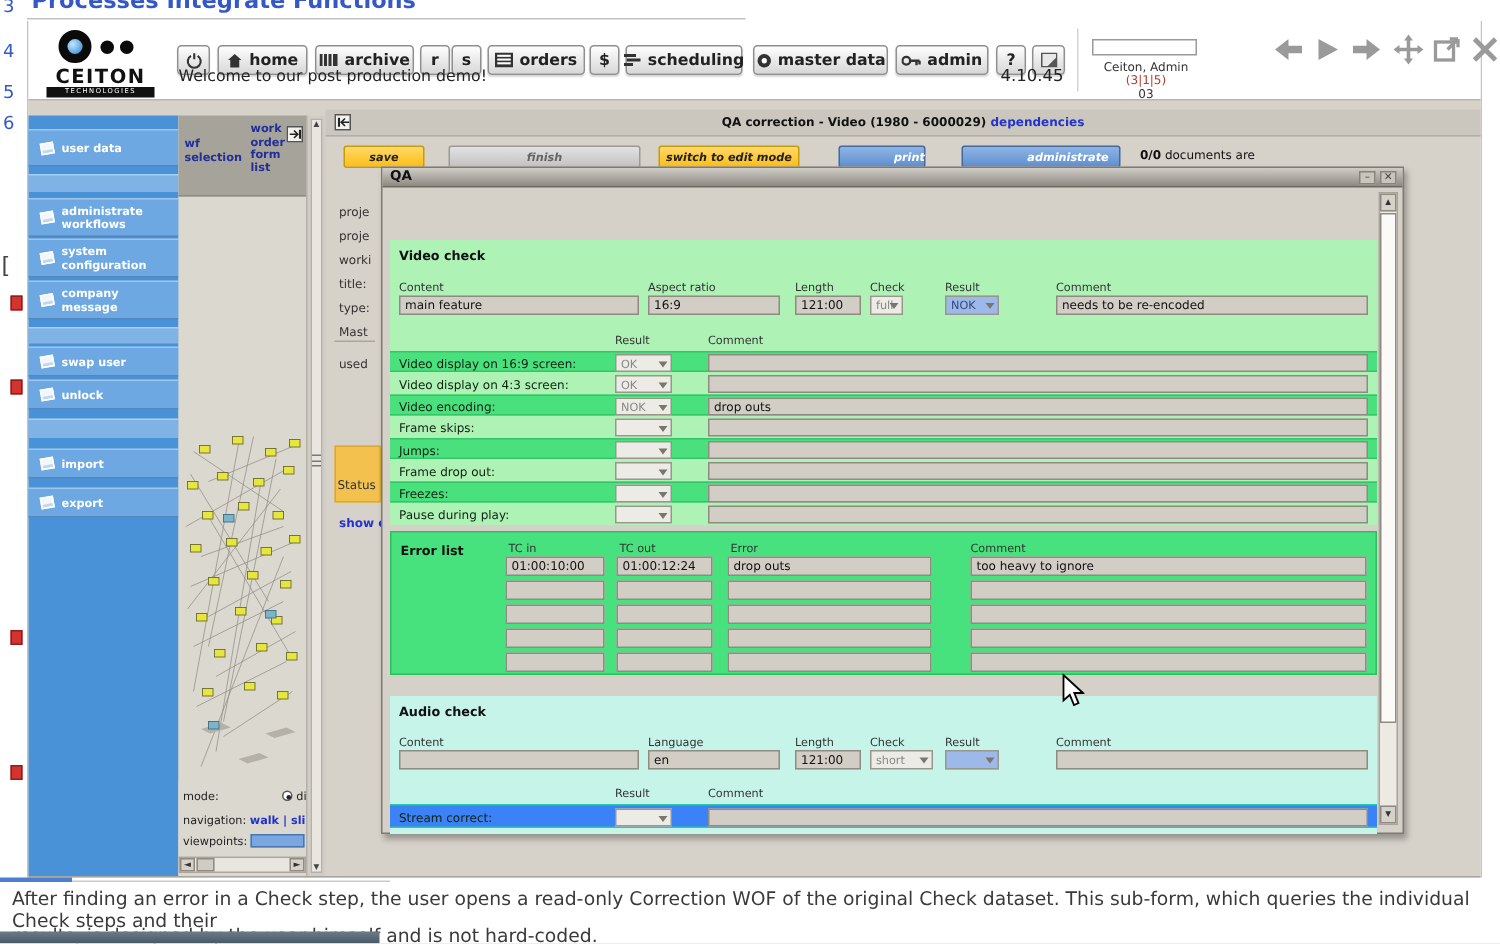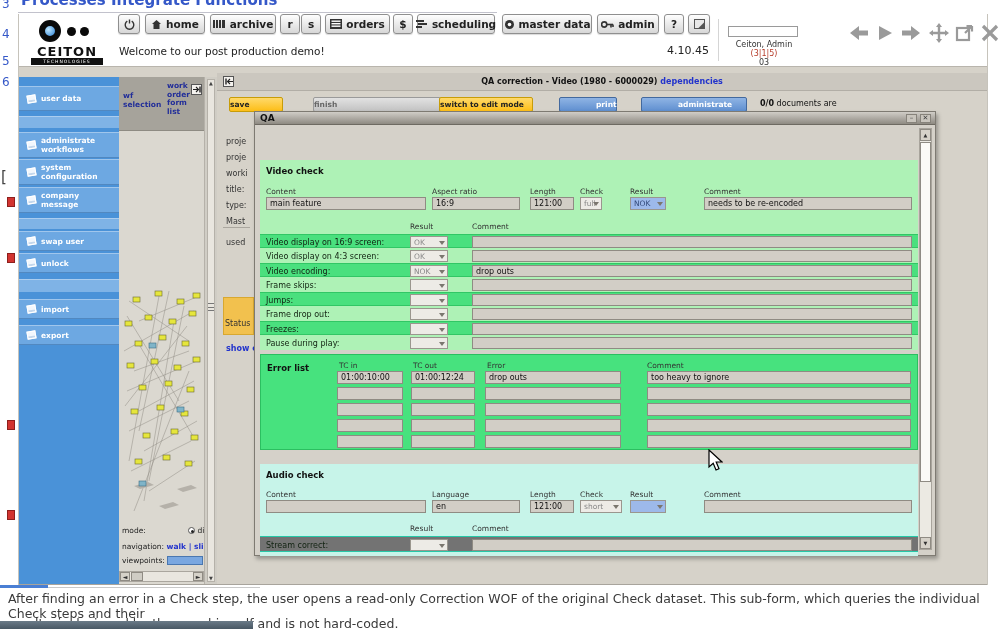--- a/index.html
+++ b/index.html
@@ -19,21 +19,21 @@
   .app-body { position:absolute; left:0; top:52px; width:100%; height:519px; background:#d6d2c9; border-top:1px solid #b9b5ad; border-bottom:1px solid #a8a49c; }
 
   
   .logo { position:absolute; left:8px; top:4px; width:80px; }
   .logo-ring { position:absolute; left:12px; top:2px; width:22px; height:22px; border-radius:50%; border:6px solid #0a0a0a; background:radial-gradient(circle at 35% 35%, #bfe8ff, #2a7fd4); }
   .logo-dot { position:absolute; top:9px; width:9px; height:9px; border-radius:50%; background:#0a0a0a; }
   .logo-title { position:absolute; left:0; top:26px; width:80px; text-align:center; font-size:13px; font-weight:bold; letter-spacing:1px; color:#111; }
   .logo-sub { position:absolute; left:4px; top:40px; width:72px; height:7px; background:#111; color:#fff; font-size:4.5px; text-align:center; line-height:7px; letter-spacing:1px; }
 
   
-  .toolbar { position:absolute; left:99px; top:0; display:flex; align-items:flex-end; }
+  .toolbar { position:absolute; left:99px; top:16px; display:flex; align-items:flex-end; }
   .tbtn { height:20px; border:1px solid #8f8f8f; border-radius:3px; background:linear-gradient(#fefefe,#d7d7d7); display:flex; align-items:center; justify-content:center; gap:4px; font-size:10.5px; font-weight:bold; color:#222; box-shadow:0 1px 1px rgba(0,0,0,.15); }
   .tlabel { white-space:nowrap; }
   .ticon { display:flex; align-items:center; }
   .welcome { position:absolute; left:100px; top:31px; font-size:10.5px; color:#222; }
   .version { position:absolute; left:648px; top:30px; font-size:11px; color:#222; }
   .hdr-divider { position:absolute; left:699px; top:5px; height:42px; border-left:1px solid #d5d5d5; }
   .user-box { position:absolute; left:709px; top:12px; width:70px; height:11px; border:1px solid #9a9a9a; background:#fff; font-size:8px; }
   .user-name { position:absolute; left:700px; top:26px; width:90px; text-align:center; font-size:8px; color:#333; }
   .user-stats { position:absolute; left:700px; top:35px; width:90px; text-align:center; font-size:8px; color:#b63c2a; }
   .user-code { position:absolute; left:700px; top:44px; width:90px; text-align:center; font-size:8px; color:#333; }
@@ -66,23 +66,23 @@
   .ms-track { position:absolute; left:2px; top:2px; width:8px; bottom:2px; background:#e9e6df; border:1px solid #b5b1a9; }
   .ms-arrow { position:absolute; left:2px; width:8px; text-align:center; font-size:5px; color:#444; }
   .ms-grip { position:absolute; left:3px; top:226px; width:6px; height:8px; border-top:1px solid #777; border-bottom:1px solid #777; }
   .ms-grip::after { content:""; position:absolute; left:0; top:3px; width:6px; height:1px; background:#777; }
 
   
   .main { position:absolute; left:198px; top:0; right:0; bottom:0; }
   .main-titlebar { position:absolute; left:0; right:0; top:6px; height:18px; background:#cbc7bf; border-bottom:1px solid #b2aea6; text-align:center; font-size:8px; font-weight:bold; color:#111; line-height:18px; }
   .dep-link { color:#2233cc; font-weight:bold; }
   .collapse-btn { position:absolute; left:6px; top:9px; width:11px; height:11px; background:#f4f2ee; border:1px solid #555; display:flex; align-items:center; justify-content:center; }
-  .abtn { position:absolute; top:30px; height:15px; font-size:7.5px; font-weight:bold; line-height:14px; border-radius:2px; }
+  .abtn { position:absolute; top:30px; height:15px; font-size:7.5px; font-weight:bold; text-align:center; line-height:14px; border-radius:2px;font-style:italic; }
   .abtn.yellow { background:linear-gradient(#ffd96a,#fdbe17); border:1px solid #c79c08; color:#222; }
-  .abtn.gray { background:linear-gradient(#e2e2e2,#c2c2c2); border:1px solid #9a9a9a; color:#666;margin-left:14px; }
+  .abtn.gray { background:linear-gradient(#e2e2e2,#c2c2c2); border:1px solid #9a9a9a; color:#666; }
   .abtn.blue { background:linear-gradient(#8fb4e4,#5f8fd0); border:1px solid #43699e; color:#fff;padding-left:36px; }
   .docs-info { position:absolute; left:543px; top:32px; font-size:8px; color:#111; }
   .form-label { position:absolute; left:9px; font-size:8px; color:#333; }
   .form-sep { position:absolute; left:6px; top:160px; width:27px; border-top:1px solid #aaa69e; }
   .status-box { position:absolute; left:6px; top:230px; width:31px; height:38px; background:#f2c14e; border:1px solid #d8a830; }
   .status-lbl { position:absolute; left:8px; top:252px; font-size:8px; color:#333; }
   .show-link { position:absolute; left:9px; top:277px; font-size:8px; font-weight:bold; color:#2233cc; }
 
   
   .dialog { position:absolute; left:37px; top:44px; width:682px; height:445px; background:#d5d1c9; border:1px solid #7e7a72; box-shadow:2px 3px 4px rgba(0,0,0,.3); }
@@ -565,21 +565,21 @@
             <input class="tin" style="left: 6px; top: 36px; width: 160px;" readonly="" value="">
             <input class="tin" style="left: 172px; top: 36px; width: 88px;" readonly="" value="en">
             <input class="tin" style="left: 270px; top: 36px; width: 44px;" readonly="" value="121:00">
             <span class="dd" style="left:320px;top:36px;width:42px"><span>short</span></span>
             <span class="dd sel" style="left:370px;top:36px;width:36px"><span></span></span>
             <input class="tin" style="left: 444px; top: 36px; width: 208px;" readonly="" value="">
 
             <div class="colhdr" style="left:150px;top:60px">Result</div>
             <div class="colhdr" style="left:212px;top:60px">Comment</div>
 
-            <div class="vrow" style="top:72px;height:16px;background:#737373;border-top:1px solid #25c8a8;border-bottom:1px solid #25c8a8">
+            <div class="vrow" style="top:72px;height:16px;background:#3b82f6;border-top:1px solid #25c8a8;border-bottom:1px solid #25c8a8">
               <span class="rlabel" style="top:4px">Stream correct:</span>
               <span class="dd rdd" style="top:2px"><span></span></span>
               <input class="tin rcomment" style="top: 2px;" readonly="" value="">
             </div>
           </div>
         </div>
       </div>
     </div>
   </div>
 

